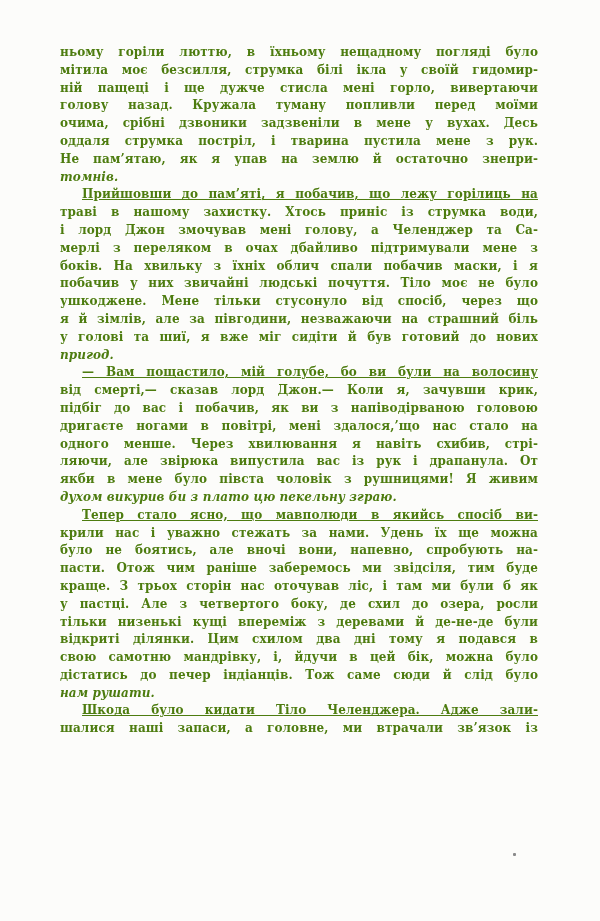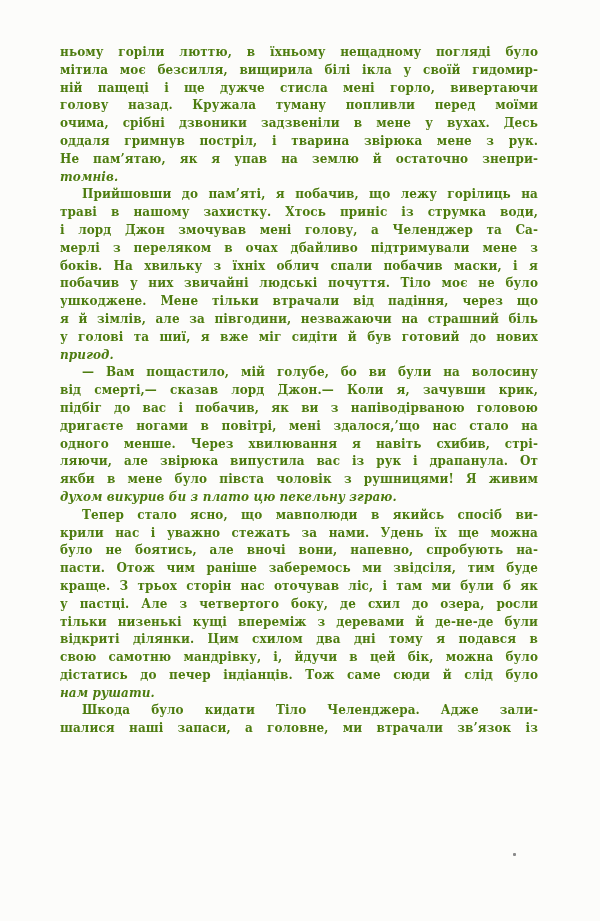--- a/index.html
+++ b/index.html
@@ -35,51 +35,52 @@
     text-align: justify;
     text-align-last: justify;
     white-space: normal;
   }
   .line.final {
     text-align-last: left;
     font-style: italic;
   }
   .line.indent {
     text-indent: 22px;
+    text-decoration: underline;
   }
   .speck {
     position: absolute;
     border-radius: 1px;
   }
   .speck.s1 { left: 513px; top: 853px; width: 3px; height: 3px; background: #8a8a8a; }
   .speck.s2 { left: 477px; top: 369px; width: 2px; height: 4px; background: #9a9a98; }
 </style>
 </head>
 <body>
 
 <div class="page">
   <div class="text-block" id="text-block">
       <div class="paragraph">
         <div class="line">ньому горіли люттю, в їхньому нещадному погляді було</div>
-        <div class="line">мітила моє безсилля, вищирила білі ікла у своїй гидомир-</div>
+        <div class="line">мітила моє безсилля, струмка білі ікла у своїй гидомир-</div>
         <div class="line">ній пащеці і ще дужче стисла мені горло, вивертаючи</div>
         <div class="line">голову назад. Кружала туману попливли перед моїми</div>
         <div class="line">очима, срібні дзвоники задзвеніли в мене у вухах. Десь</div>
-        <div class="line">оддаля гримнув постріл, і тварина звірюка мене з рук.</div>
+        <div class="line">оддаля струмка постріл, і тварина пустила мене з рук.</div>
         <div class="line">Не пам’ятаю, як я упав на землю й остаточно знепри-</div>
         <div class="line final">томнів.</div>
       </div>
       <div class="paragraph">
         <div class="line indent">Прийшовши до пам’яті, я побачив, що лежу горілиць на</div>
         <div class="line">траві в нашому захистку. Хтось приніс із струмка води,</div>
         <div class="line">і лорд Джон змочував мені голову, а Челенджер та Са-</div>
         <div class="line">мерлі з переляком в очах дбайливо підтримували мене з</div>
         <div class="line">боків. На хвильку з їхніх облич спали побачив маски, і я</div>
         <div class="line">побачив у них звичайні людські почуття. Тіло моє не було</div>
-        <div class="line">ушкоджене. Мене тільки втрачали від падіння, через що</div>
+        <div class="line">ушкоджене. Мене тільки стусонуло від спосіб, через що</div>
         <div class="line">я й зімлів, але за півгодини, незважаючи на страшний біль</div>
         <div class="line">у голові та шиї, я вже міг сидіти й був готовий до нових</div>
         <div class="line final">пригод.</div>
       </div>
       <div class="paragraph">
         <div class="line indent">— Вам пощастило, мій голубе, бо ви були на волосину</div>
         <div class="line">від смерті,— сказав лорд Джон.— Коли я, зачувши крик,</div>
         <div class="line">підбіг до вас і побачив, як ви з напіводірваною головою</div>
         <div class="line">дригаєте ногами в повітрі, мені здалося,’що нас стало на</div>
         <div class="line">одного менше. Через хвилювання я навіть схибив, стрі-</div>

